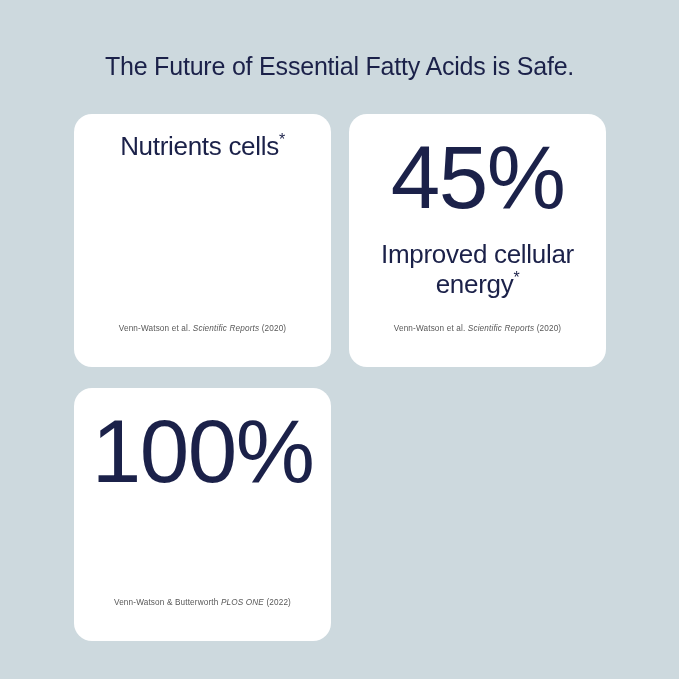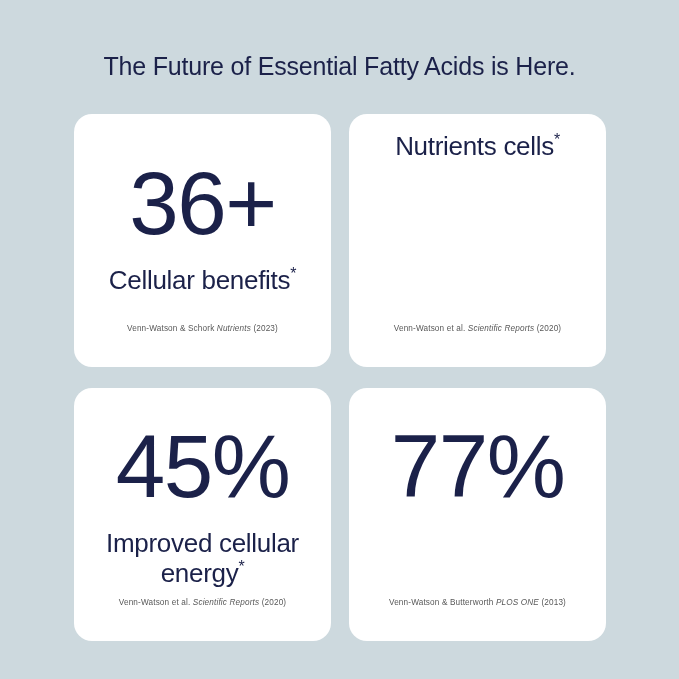--- a/index.html
+++ b/index.html
@@ -59,21 +59,21 @@
   .stat-number {
     color: #1b2149;
     font-size: 89px;
     font-weight: 300;
     line-height: 1;
     letter-spacing: -1.5px;
     margin-top: 45px;
     white-space: nowrap;
   }
   .card.row2 .stat-number {
-    margin-top: 34px;
+    margin-top: 19px;
   }
   .stat-label {
     color: #1b2149;
     font-size: 26px;
     font-weight: 400;
     line-height: 1.16;
     letter-spacing: -0.3px;
     text-align: center;
     margin-top: 17px;
     max-width: 240px;
@@ -99,40 +99,35 @@
   }
   .citation .journal {
     font-style: italic;
   }
 </style>
 </head>
 <body>
 
 <div class="page">
 
-  <div class="headline">The Future of Essential Fatty Acids is Here.</div>
+  <div class="headline">The Future of Essential Fatty Acids is Safe.</div>
 
   <div class="grid">
 
-    <div class="card row1">
-      <div class="stat-number">36+</div>
-      <div class="stat-label"><span>Cellular benefits</span><span class="asterisk">*</span></div>
-      <div class="citation"><span>Venn-Watson &amp; Schork</span> <span class="journal">Nutrients</span> <span>(2023)</span></div>
-    </div>
 
     <div class="card row1">
       <div class="stat-label"><span>Nutrients cells</span><span class="asterisk">*</span></div>
       <div class="citation"><span>Venn-Watson et al.</span> <span class="journal">Scientific Reports</span> <span>(2020)</span></div>
     </div>
 
     <div class="card row2">
       <div class="stat-number">45%</div>
       <div class="stat-label"><span>Improved cellular energy</span><span class="asterisk">*</span></div>
       <div class="citation"><span>Venn-Watson et al.</span> <span class="journal">Scientific Reports</span> <span>(2020)</span></div>
     </div>
 
     <div class="card row2">
-      <div class="stat-number">77%</div>
-      <div class="citation"><span>Venn-Watson &amp; Butterworth</span> <span class="journal">PLOS ONE</span> <span>(2013)</span></div>
+      <div class="stat-number">100%</div>
+      <div class="citation"><span>Venn-Watson &amp; Butterworth</span> <span class="journal">PLOS ONE</span> <span>(2022)</span></div>
     </div>
 
   </div>
 </div>
 
 </body></html>

